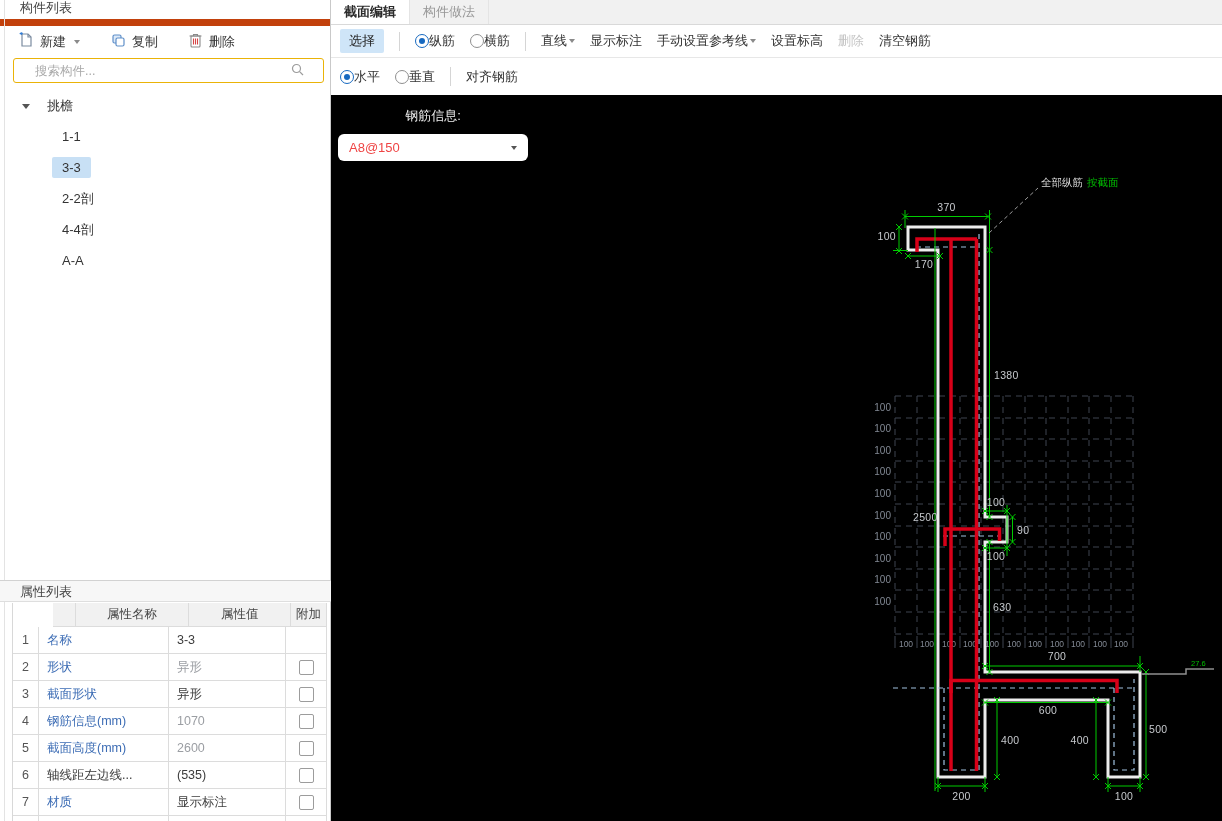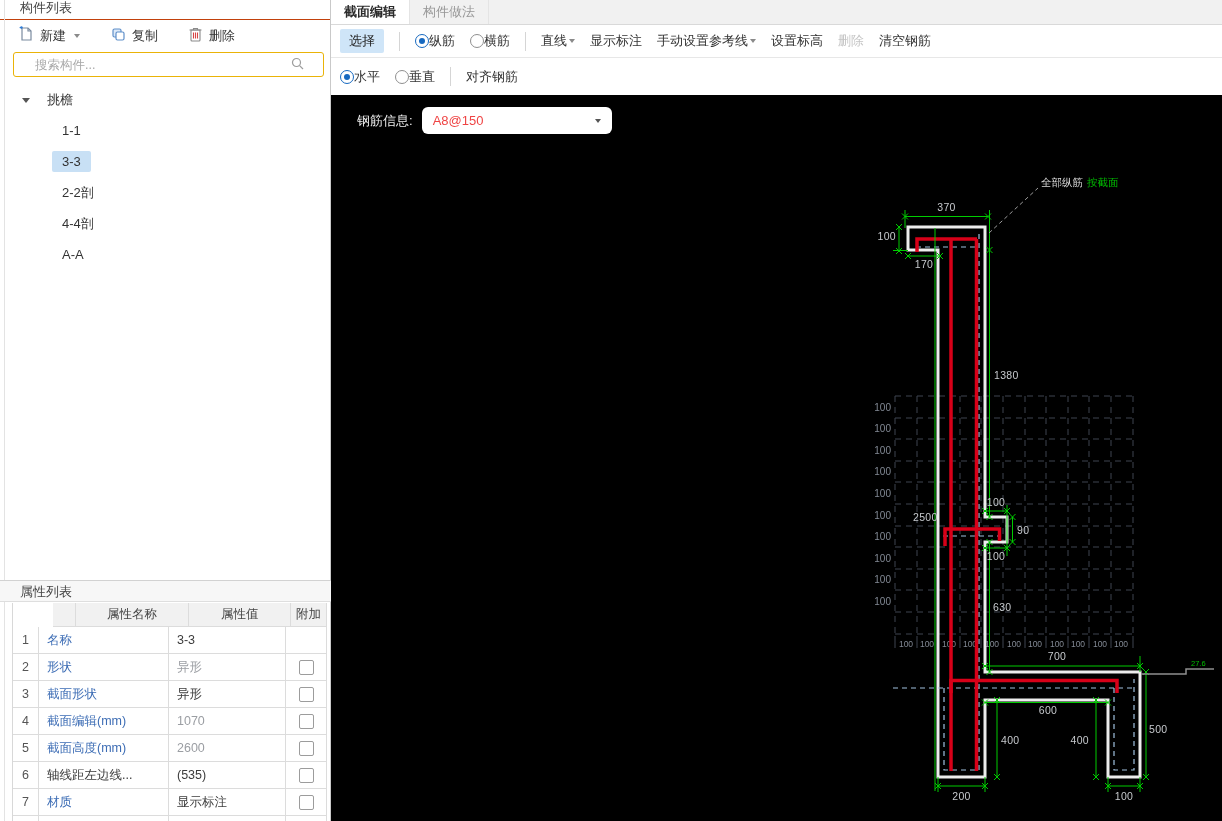--- a/index.html
+++ b/index.html
@@ -3,21 +3,21 @@
 <meta charset="utf-8">
 <style>
   html,body{margin:0;padding:0;}
   body{width:1222px;height:821px;position:relative;overflow:hidden;background:#fff;
        font-family:"Liberation Sans",sans-serif;font-size:13px;color:#333;}
 
   
   .left-panel{position:absolute;left:0;top:0;width:331px;height:821px;background:#fff;
               border-right:1px solid #c9c9c9;box-sizing:border-box;}
   .left-gutter{position:absolute;left:4px;top:0;bottom:0;width:1px;background:#e3e3e3;}
-  .panel-title{height:19px;line-height:16px;padding-left:20px;color:#444;border-bottom:1px solid #c2410c;}
+  .panel-title{height:19px;line-height:16px;padding-left:20px;color:#444;border-bottom:7px solid #c2410c;}
   .lp-toolbar{display:flex;align-items:center;height:31px;padding-left:18px;gap:30px;}
   .tb-btn{display:flex;align-items:center;gap:6px;cursor:default;}
   .caret-sm{width:0;height:0;border-left:3.5px solid transparent;border-right:3.5px solid transparent;
             border-top:4px solid #8a8a8a;display:inline-block;margin-left:2px;}
   .search{margin:1px 6px 0 13px;height:23px;border:1px solid #eab308;border-radius:3px;
           display:flex;align-items:center;padding:0 19px;background:#fff;}
   .search input{border:none;outline:none;flex:1;font-size:12.5px;color:#333;background:transparent;}
   .search input::placeholder{color:#a9a9a9;}
   .tree{padding-top:8px;}
   .tree-group{display:flex;align-items:center;height:30px;padding-left:22px;gap:17px;color:#333;}
@@ -58,21 +58,21 @@
   .rc{width:14px;height:14px;border-radius:50%;border:1px solid #8f8f8f;background:#fff;
       position:relative;box-sizing:border-box;}
   .rc.on{border-color:#1769c0;}
   .rc.on::after{content:"";position:absolute;left:3px;top:3px;right:3px;bottom:3px;border-radius:50%;background:#1769c0;}
   .vsep{width:1px;height:19px;background:#d5d5d5;}
   .tb-link{color:#333;}
   .tb-link.disabled{color:#c4c4c4;}
   .drop{display:flex;align-items:center;}
 
   .canvas{position:absolute;left:331px;top:95px;right:0;bottom:0;background:#000;}
-  .rebar-row{position:absolute;left:26px;top:12px;display:flex;align-items:center;gap:9px;z-index:3;}
+  .rebar-row{position:absolute;left:7px;top:12px;display:flex;align-items:center;gap:9px;z-index:3;flex-direction:column;}
   .rebar-row .rlabel{color:#efefef;}
   .combo{width:168px;height:27px;background:#fff;border-radius:6px;display:flex;align-items:center;
          justify-content:space-between;padding:0 11px;color:#ef4444;}
   .combo .caret-sm{border-top-color:#555;}
   svg.drawing{position:absolute;left:0;top:0;}
   .grid{stroke:#3e4450;stroke-width:1;stroke-dasharray:6 5;fill:none;}
   .gtext{fill:#828994;font-size:10px;}
   .ruler{fill:#828994;font-size:8.5px;}
   .dim{stroke:#00cc00;stroke-width:1;fill:none;}
   .dtext{fill:#c6c9cd;font-size:10.5px;letter-spacing:.3px;}
@@ -183,21 +183,21 @@
     <div class="prow">
       <div class="c c-no">3</div>
       <div class="c c-name">截面形状</div>
       <div class="c c-val">异形</div>
       <div class="c c-x">
           <span class="cb"></span>
         </div>
     </div>
     <div class="prow">
       <div class="c c-no">4</div>
-      <div class="c c-name">截面编辑(mm)</div>
+      <div class="c c-name">钢筋信息(mm)</div>
       <div class="c c-val muted">1070</div>
       <div class="c c-x">
           <span class="cb"></span>
         </div>
     </div>
     <div class="prow">
       <div class="c c-no">5</div>
       <div class="c c-name">截面高度(mm)</div>
       <div class="c c-val muted">2600</div>
       <div class="c c-x">

